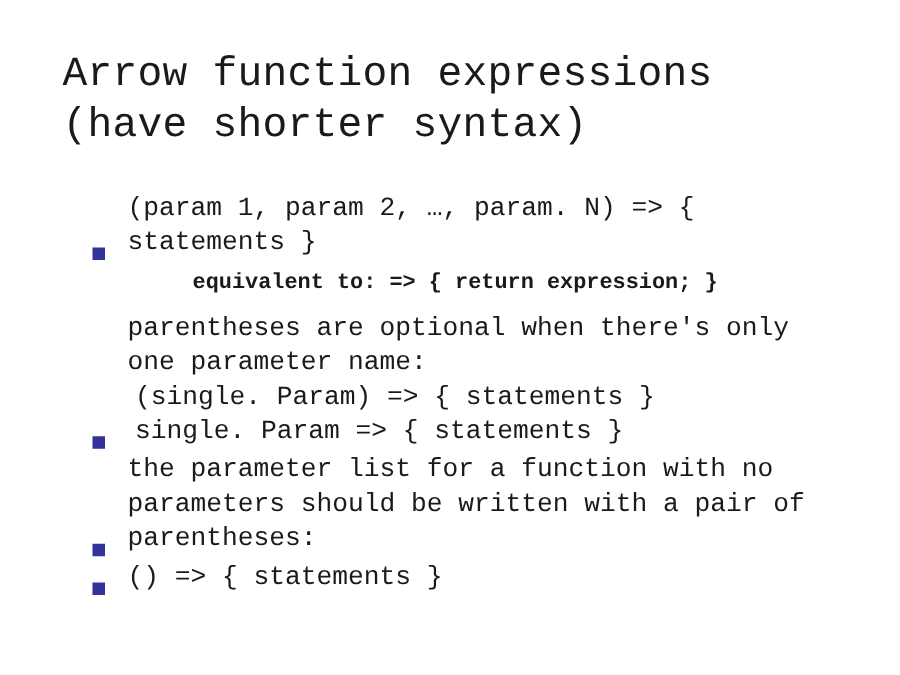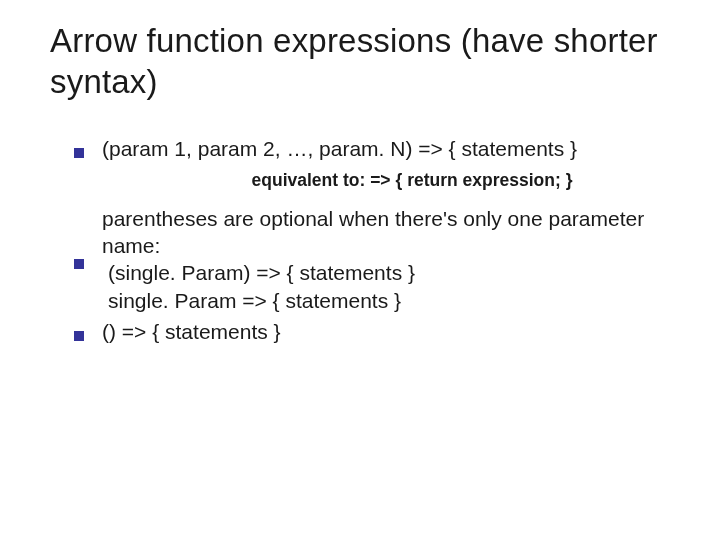--- a/index.html
+++ b/index.html
@@ -1,36 +1,37 @@
 <!DOCTYPE html>
 <html><head>
 <meta charset="utf-8">
 <style>
   * { margin: 0; padding: 0; box-sizing: border-box; }
   html, body { width: 720px; height: 540px; background: #fff; font-family: Verdana, Geneva, sans-serif; }
   .slide {
     width: 720px;
     height: 540px;
-    padding: 20px 50px 40px 50px;
+    padding: 39px 50px 40px 50px;
     position: relative;
+    font-family: Liberation Mono, monospace;
   }
   .title {
     font-size: 33px;
     font-weight: 400;
     color: #1a1a1a;
     line-height: 1.25;
     margin-bottom: 32px;
     letter-spacing: 0.2px;
   }
   .items {
     padding-left: 24px;
   }
   .item {
     display: flex;
-    align-items: center;
+    align-items: flex-end;
     margin-bottom: 4px;
   }
   .bullet {
     width: 10px;
     height: 10px;
     background: #333399;
     flex-shrink: 0;
     margin-top: 9px;
     margin-right: 18px;
   }
@@ -40,21 +41,20 @@
     line-height: 1.3;
     flex: 1;
   }
   .sub {
     font-size: 17.5px;
     font-weight: 700;
     color: #1a1a1a;
     margin-left: 80px;
     margin-top: 8px;
     margin-bottom: 14px;
-    text-align: center;
   }
   .indent-line {
     display: block;
     margin-left: 6px;
   }
 </style>
 </head>
 <body>
 
 <div class="slide">
@@ -73,20 +73,24 @@
 
     <div class="item">
       <div class="bullet"></div>
       <div class="item-text">
         <span>parentheses are optional when there's only one parameter name:</span>
         <span class="indent-line">(single. Param) =&gt; { statements }</span>
         <span class="indent-line">single. Param =&gt; { statements }</span>
       </div>
     </div>
 
+    <div class="item">
+      <div class="bullet"></div>
+      <div class="item-text">the parameter list for a function with no parameters should be written with a pair of parentheses:</div>
+    </div>
 
     <div class="item">
       <div class="bullet"></div>
       <div class="item-text"> () =&gt; { statements }</div>
     </div>
 
   </div>
 </div>
 
 </body></html>

